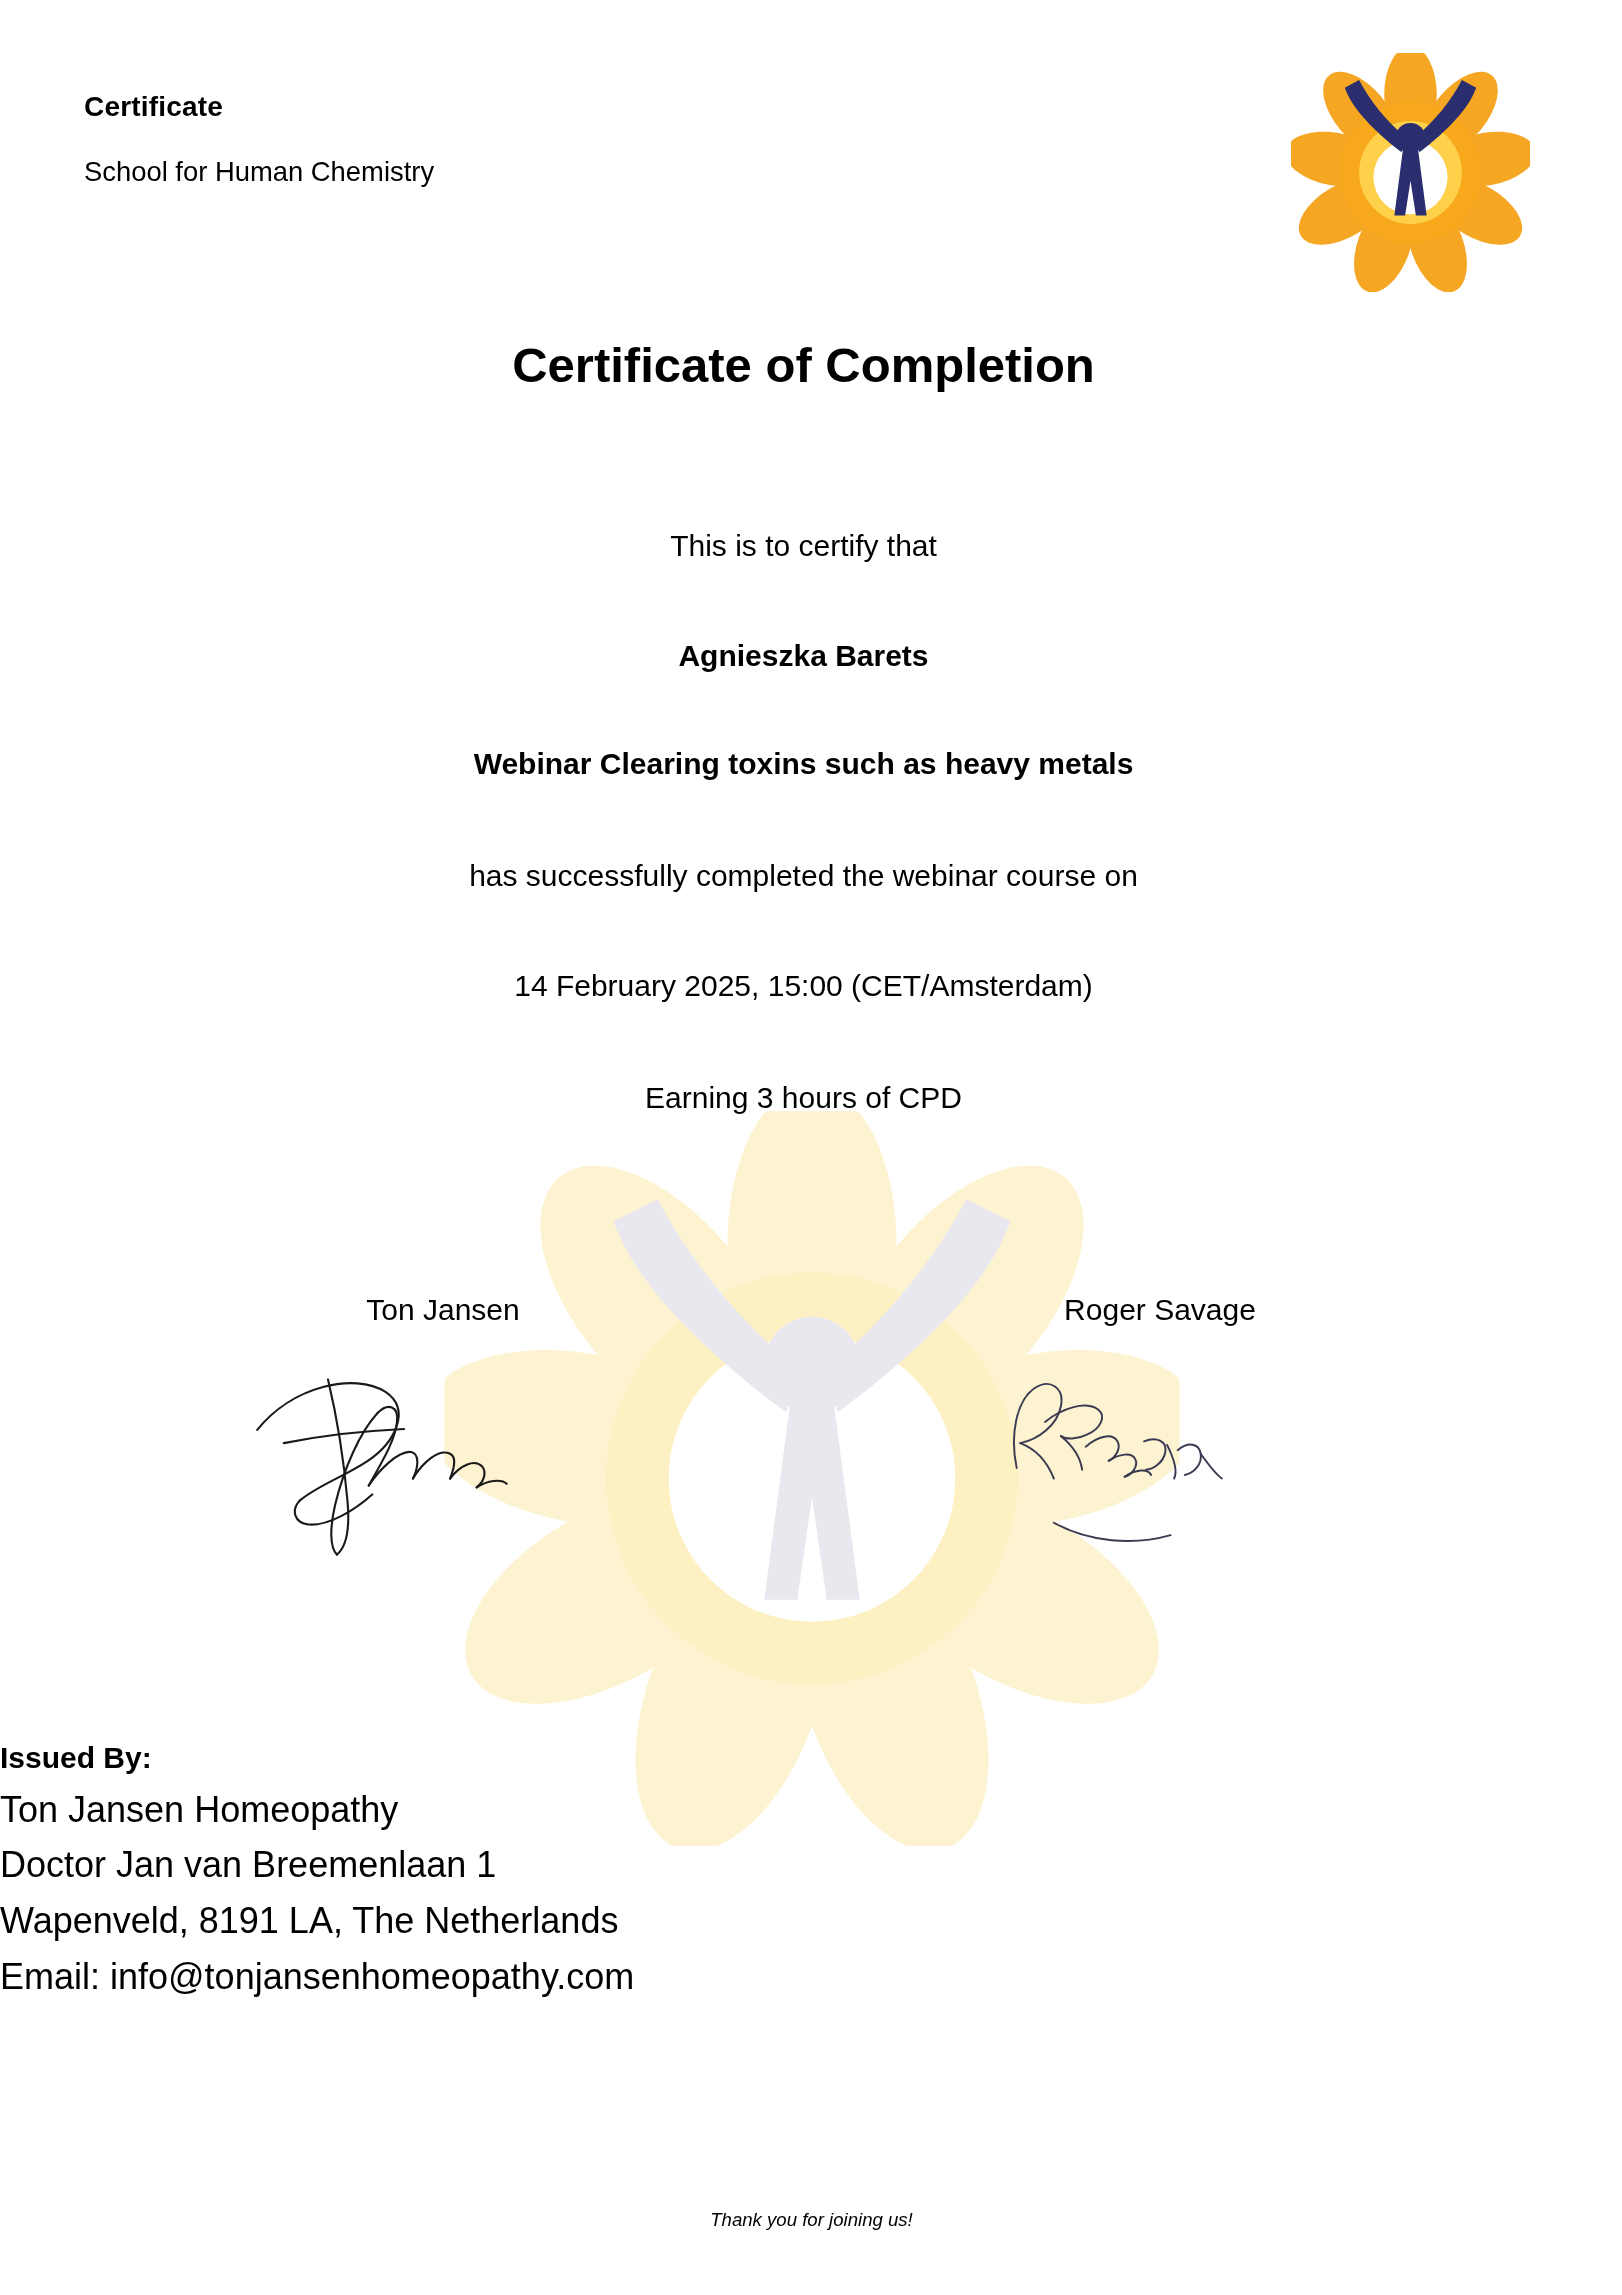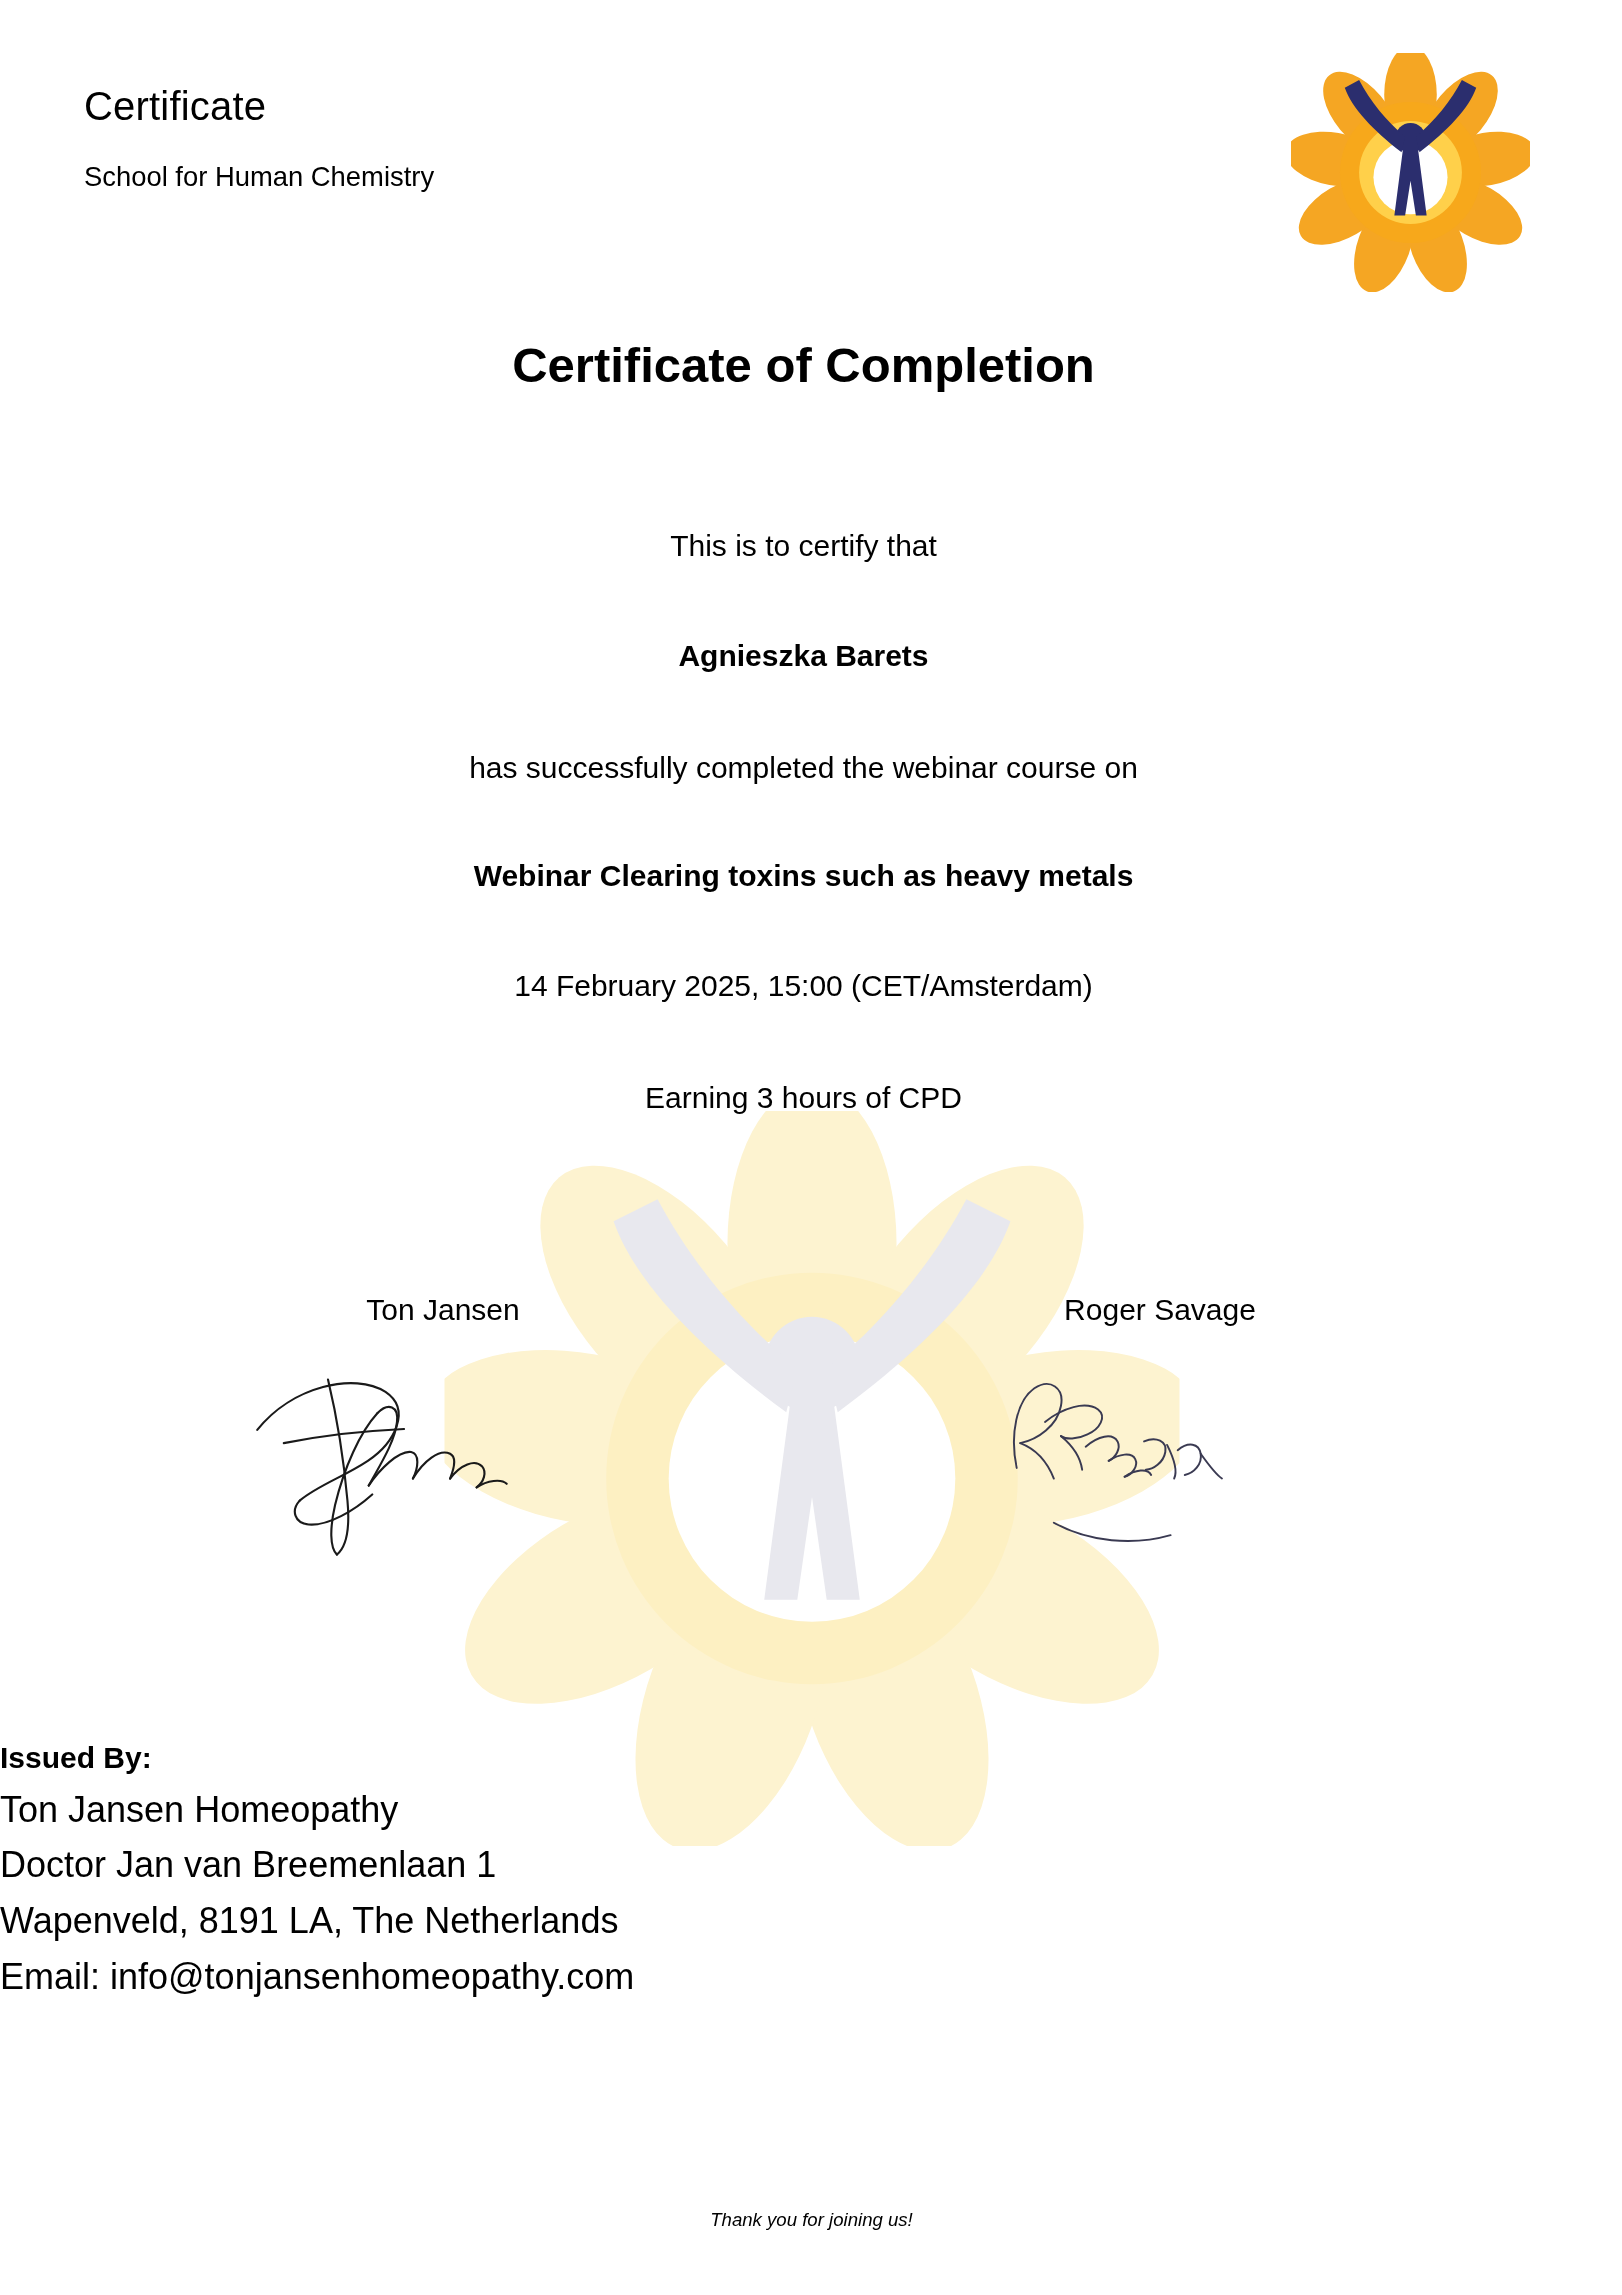--- a/index.html
+++ b/index.html
@@ -19,24 +19,24 @@
     overflow: hidden;
   }
 
   
   .header {
     position: absolute;
     top: 84px;
     left: 84px;
   }
   .header-title {
-    font-size: 40px;
-    font-weight: normal;
+    font-size: 28px;
+    font-weight: bold;
     letter-spacing: 0.2px;
-    margin: 0 0 34px 0;
+    margin: 8px 0 34px 0;
     line-height: 1.1;
   }
   .header-sub {
     font-size: 27.4px;
     font-weight: normal;
     margin: 0;
     line-height: 1.1;
   }
 
   
@@ -242,22 +242,22 @@
           <path d="M15 -34 C62 -70 98 -108 110 -142 L86 -155 C68 -120 40 -86 9 -60 Z"></path>
         </g>
       </g>
     </svg>
   </div>
 
   <div class="content">
     <div class="cert-title">Certificate of Completion</div>
     <div class="line sp-1">This is to certify that</div>
     <div class="line bold sp-2">Agnieszka Barets</div>
+    <div class="line bold sp-4">Webinar Clearing toxins such as heavy metals</div>
     <div class="line sp-3">has successfully completed the webinar course on</div>
-    <div class="line bold sp-4">Webinar Clearing toxins such as heavy metals</div>
     <div class="line sp-5">14 February 2025, 15:00 (CET/Amsterdam)</div>
     <div class="line sp-6">Earning 3 hours of CPD</div>
   </div>
 
   <div class="signatures">
 
     <div class="sig-block sig-left">
       <div class="sig-name">Ton Jansen</div>
       <div class="sig-mark">
         <svg width="496" height="230" viewBox="0 0 560 260" aria-hidden="true">

